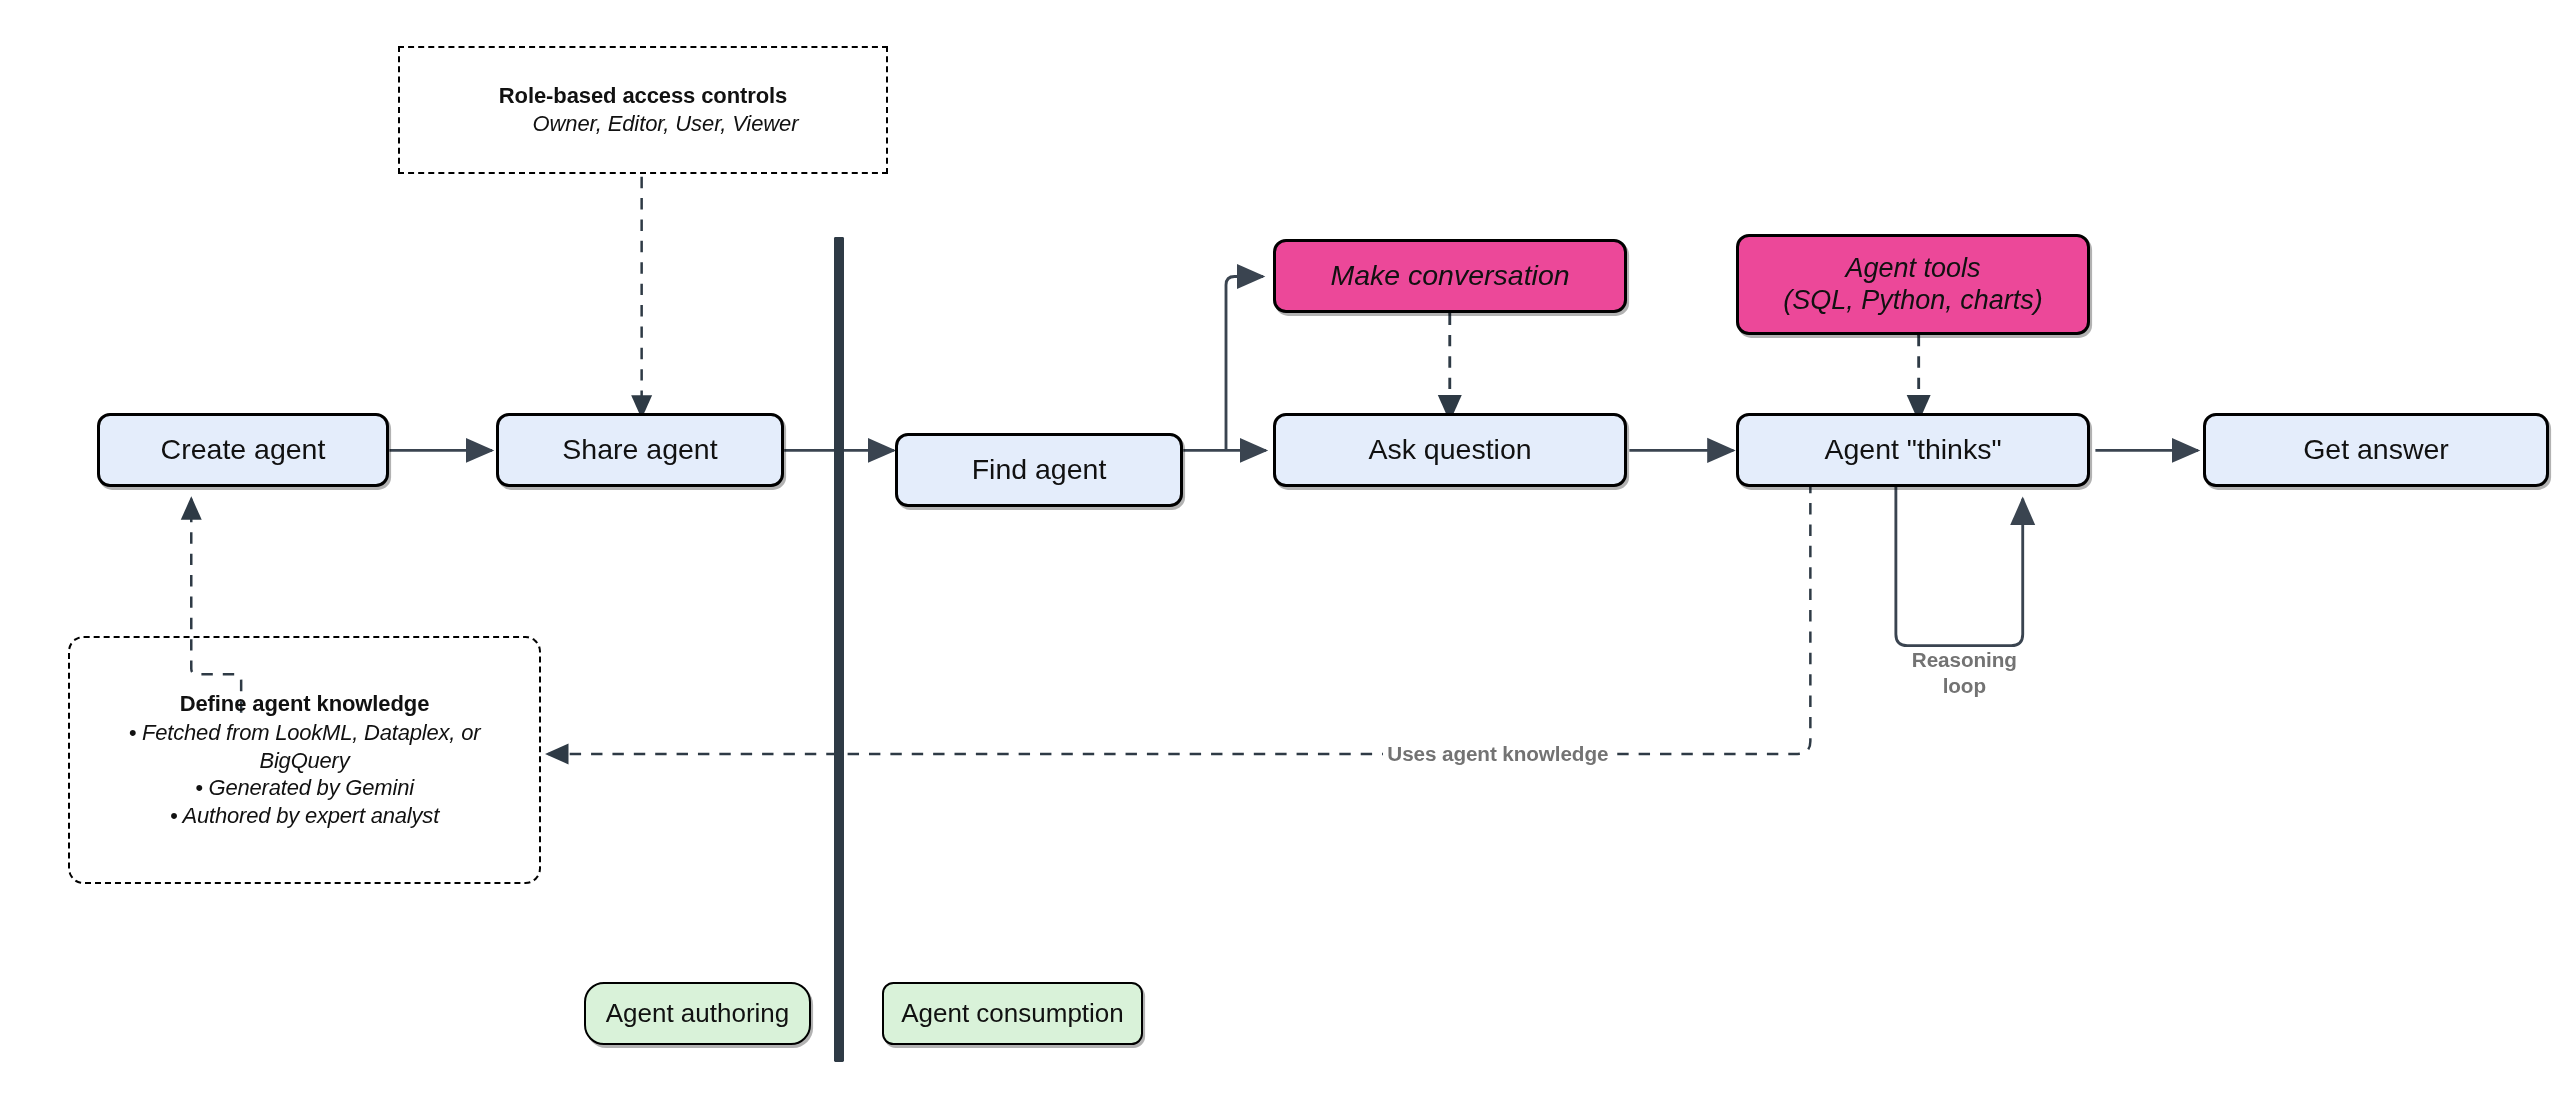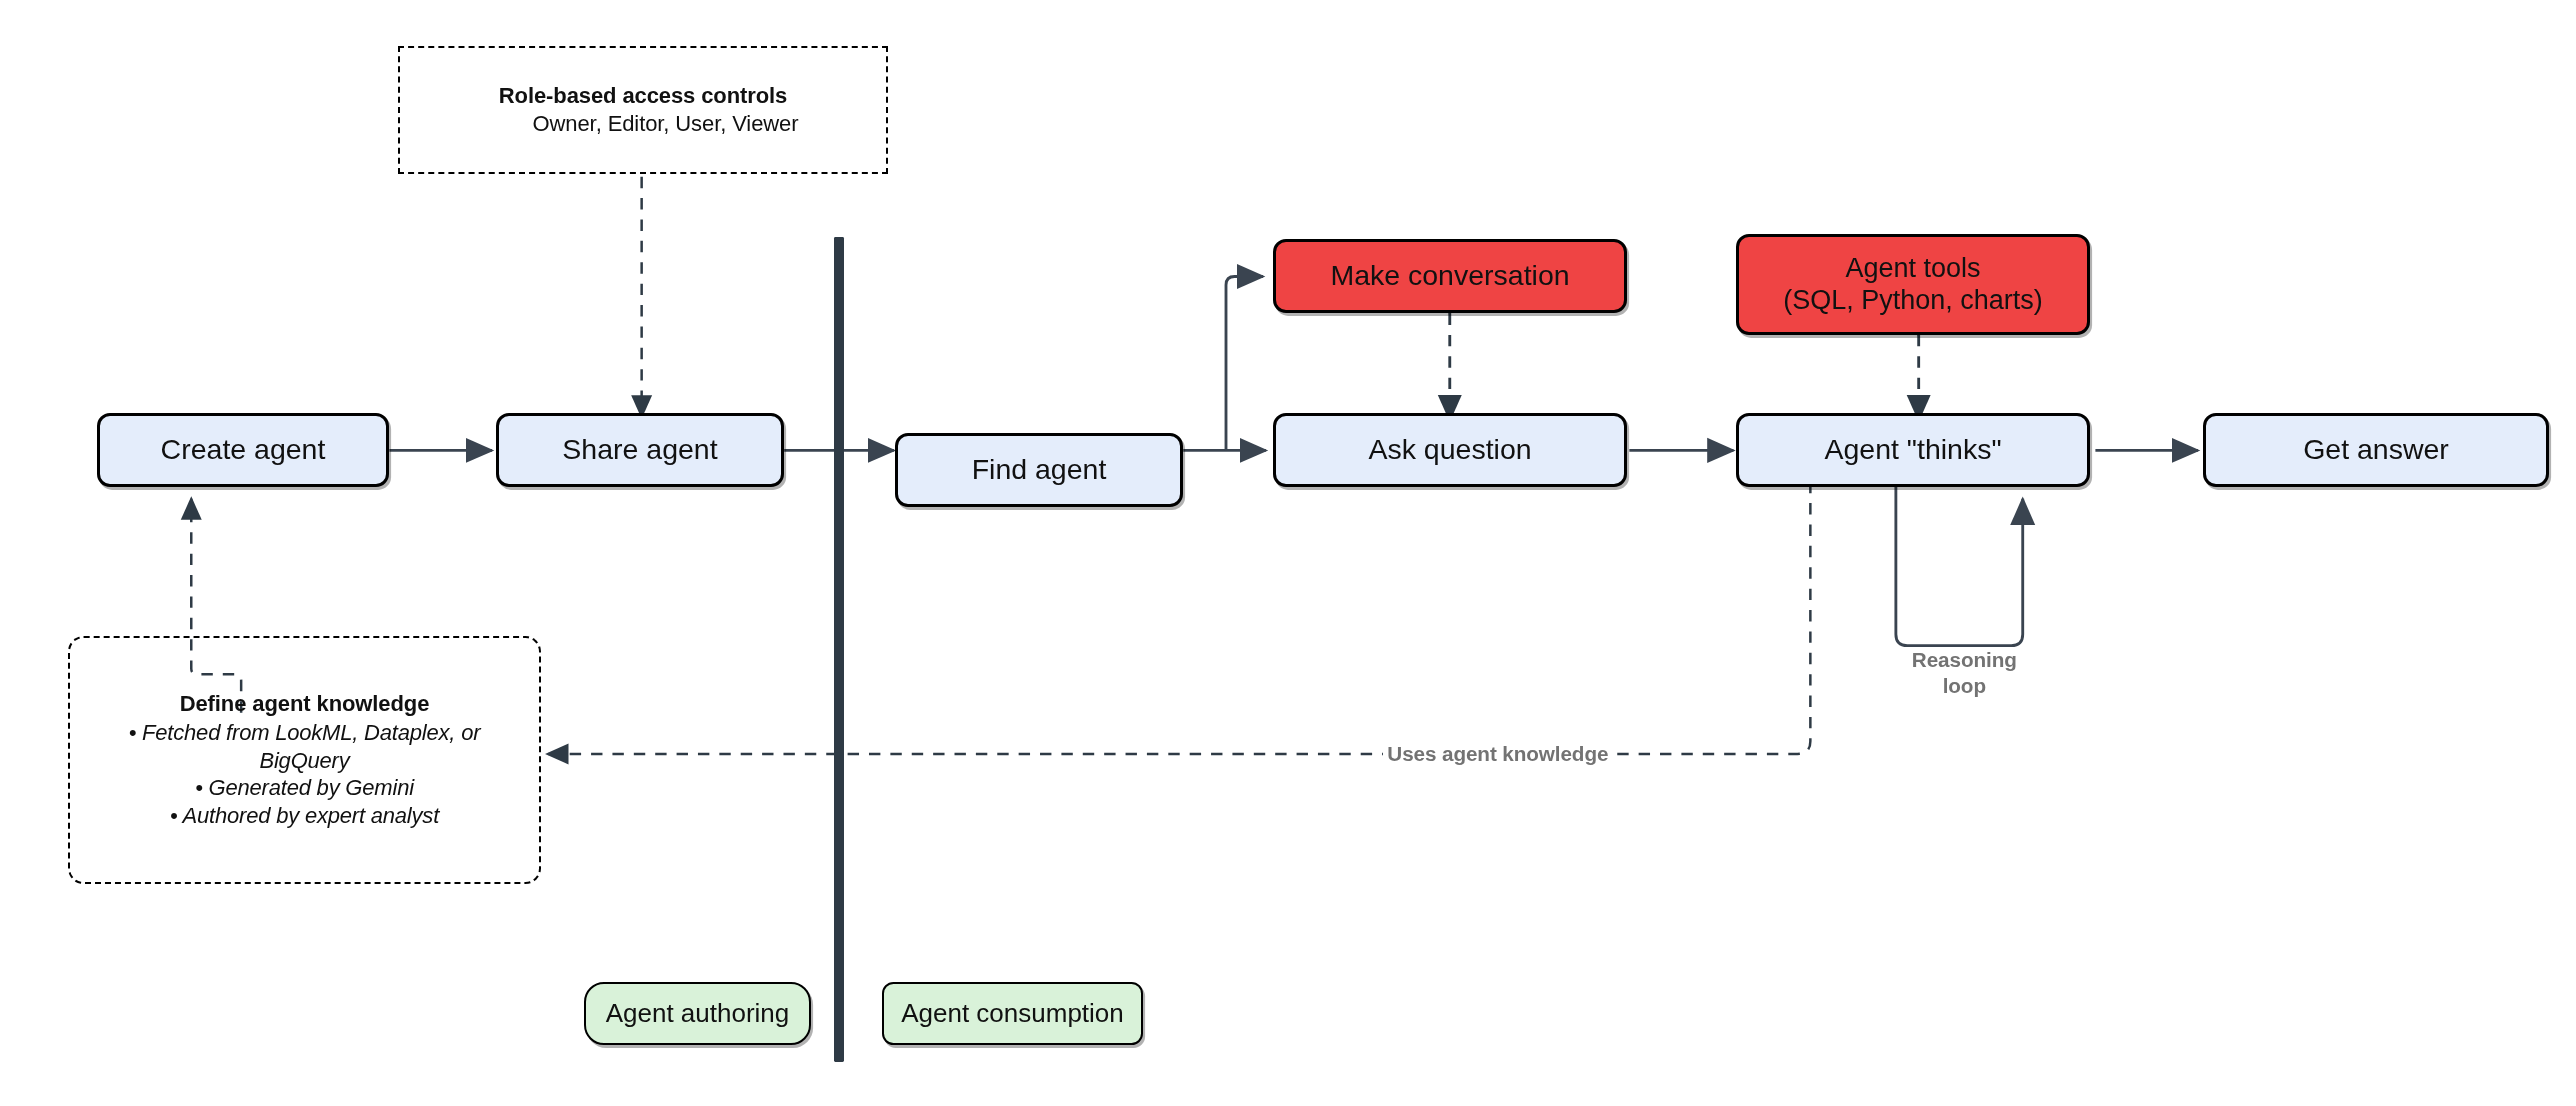--- a/index.html
+++ b/index.html
@@ -39,21 +39,21 @@
     border: 3.6px solid #000000;
     border-radius: 13px;
     background: #ffffff;
     box-shadow: 2.1px 2.9px 0 rgba(0,0,0,0.30);
     line-height: 1.18;
     padding: 0 7.1px;
   }
   .node .lbl { display: block; width: 100%; }
 
   .node.blue   { background: #E4EDFB; }
-  .node.white  { background: #ef4444; }
+  .node.white  { background: #ec4899; font-style: italic; }
   .node.green  { background: #D9F2D9; border-width: 2.9px; border-radius: 11.4px; }
 
   .f36 { font-size: 26px; }
   .f38 { font-size: 27px; }
   .f40 { font-size: 28.5px; }
 
   
   .note {
     position: absolute;
     box-sizing: border-box;
@@ -68,20 +68,21 @@
   }
   .note.sharp { border-radius: 0; }
   .note.round { border-radius: 15.7px; border-width: 2.9px; }
   .note .note-title {
     font-weight: bold;
     font-size: 22px;
     letter-spacing: -0.1px;
     margin-bottom: 2.9px;
   }
   .note .note-sub {
+    font-style: italic;
     font-size: 22px;
     letter-spacing: -0.1px;
     margin-left: 45px;
   }
   .note ul {
     list-style: none;
     margin: 0;
     padding: 0;
   }
   .note ul li {

